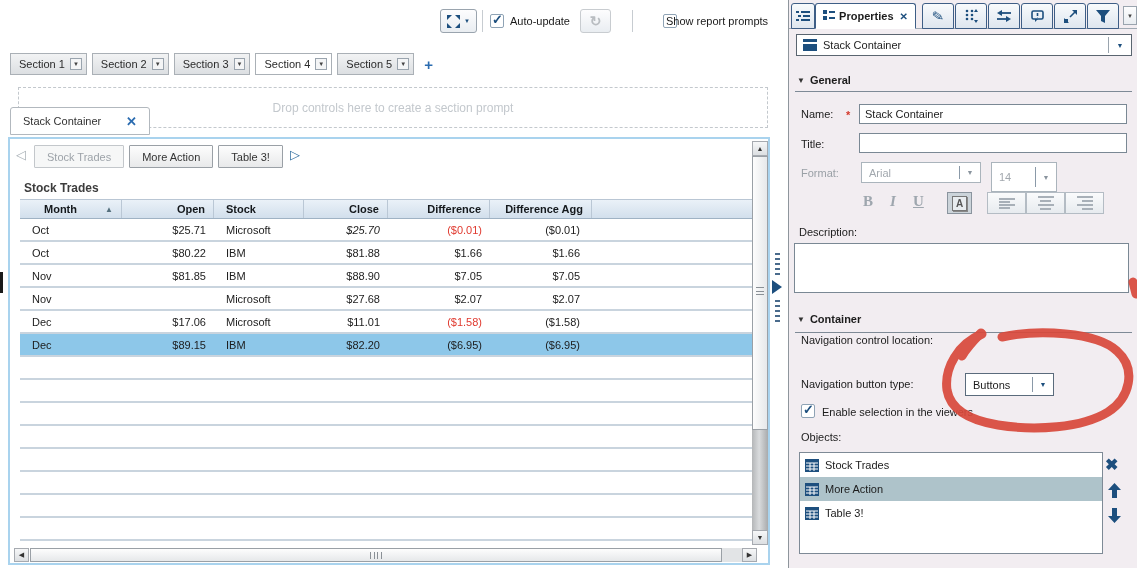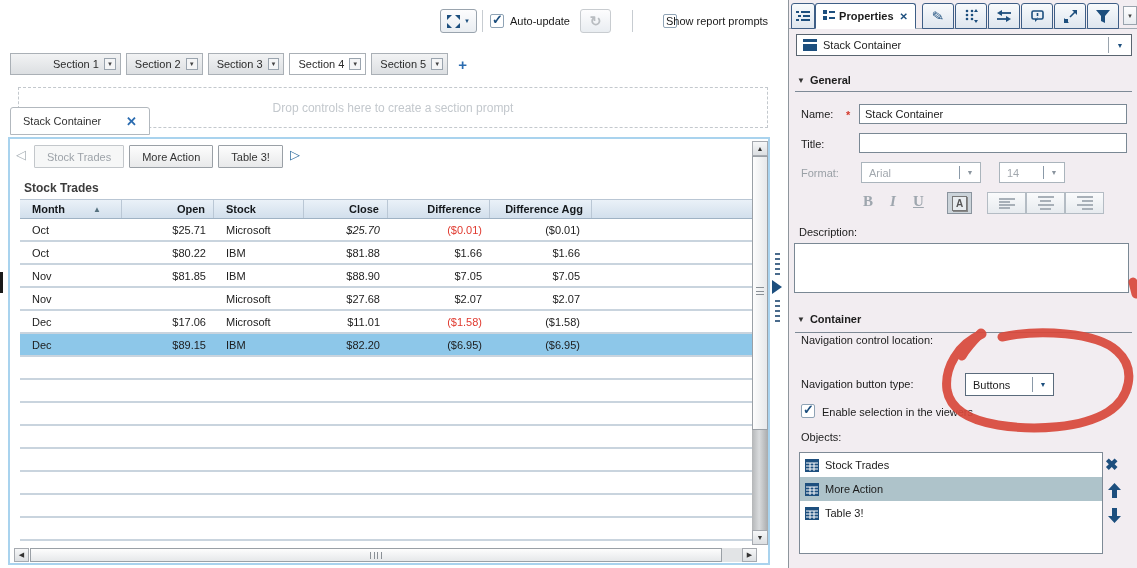--- a/index.html
+++ b/index.html
@@ -137,21 +137,21 @@
   <span style="font-size:14px;font-weight:bold;color:#b9bdc1">↻</span>
 </div>
 <div class="tb-sep" style="left:632px;top:10px"></div>
 <span class="chk abs" style="left:646px;top:14px"></span>
 <span class="tb-label" style="left:666px">Show report prompts</span>
 
 
 <div id="section-row">
   <div id="section-tabs" style="display:flex">
       <div class="sec-tab">
-        <div class="sec-lbl" style="display: inline; margin-left: 34px;">Section 1</div>
+        <div class="sec-lbl" style="display: inline;">Section 1</div>
         <div class="sec-dd" style="display: inline-block;">▼</div>
       </div>
       <div class="sec-tab">
         <div class="sec-lbl" style="display: inline;">Section 2</div>
         <div class="sec-dd" style="display: inline-block;">▼</div>
       </div>
       <div class="sec-tab">
         <div class="sec-lbl" style="display: inline;">Section 3</div>
         <div class="sec-dd" style="display: inline-block;">▼</div>
       </div>
@@ -183,21 +183,21 @@
       <div class="nav-btn disabled">Stock Trades</div>
       <div class="nav-btn">More Action</div>
       <div class="nav-btn">Table 3!</div>
     </div>
   <span class="nav-arrow" style="left:280px;top:8px;color:#2f6c9e">▷</span>
   <div id="tbl-title">Stock Trades</div>
 
   <div id="grid">
     <div id="grid-header">
         <div class="hcell al-left" style="width: 102px;">
-          <div style="display: inline;">Month</div>
+          <div style="display: inline; margin-left: 12px;">Month</div>
           <div class="sort-arrow" style="display: inline;">▲</div>
         </div>
         <div class="hcell al-right" style="width: 92px;">
           <div style="display: inline;">Open</div>
         </div>
         <div class="hcell al-left" style="width: 90px;">
           <div style="display: inline;">Stock</div>
         </div>
         <div class="hcell al-right" style="width: 84px;">
           <div style="display: inline;">Close</div>
@@ -419,21 +419,21 @@
   <div class="pinput" style="left:70px;top:133px;width:268px">
       <span></span>
     </div>
 
   <span class="plabel dis" style="left:12px;top:167px">Format:</span>
   <div class="pdd dis" style="left:72px;top:162px;width:120px;height:21px">
     <span class="txt">Arial</span>
     <span class="sep"></span>
       <span class="arr">▼</span>
   </div>
-  <div class="pdd dis" style="left:210px;top:162px;width:66px;height:21px">
+  <div class="pdd dis" style="left:202px;top:162px;width:66px;height:30px">
     <span class="txt">14</span>
     <span class="sep"></span>
       <span class="arr">▼</span>
   </div>
 
   <span class="fmt-btn" style="left:74px;top:193px">B</span>
   <span class="fmt-btn" style="left:101px;top:193px;font-style:italic">I</span>
   <span class="fmt-btn" style="left:124px;top:193px;text-decoration:underline">U</span>
   <div id="btn-fontcolor" style="left:158px;top:192px">
     <span class="a">A</span>

